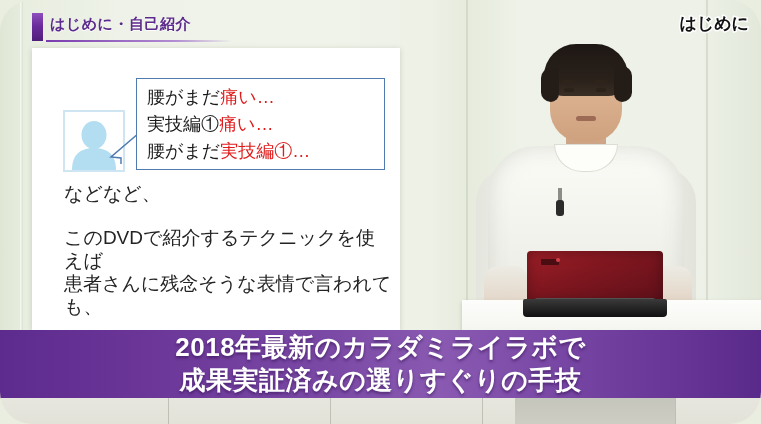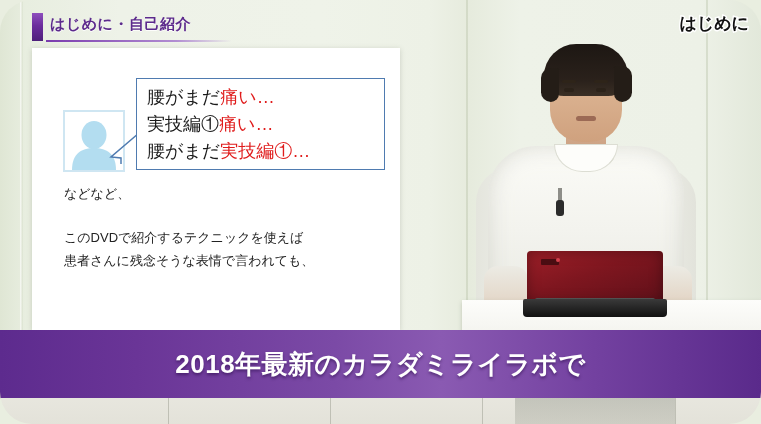--- a/index.html
+++ b/index.html
@@ -188,21 +188,21 @@
   .bubble-text{
     position:absolute;left:10px;top:5px;
     font-family:Liberation Sans, sans-serif;
     font-size:18px;line-height:27px;color:#1a1a1a;white-space:nowrap;
   }
   .bubble-text .hl{color:#e01b1b;}
 
   
   .body-copy{
     position:absolute;left:64px;top:182px;width:330px;
-    font-size:13px;line-height:23px;color:#232323;
+    font-size:19px;line-height:23px;color:#232323;
   }
   .body-copy .gap{height:21px;}
 
   
   .banner{
     position:absolute;left:0;top:330px;width:761px;height:68px;
     background:linear-gradient(90deg,#5d2b8e 0%,#6a3597 18%,#7b4aa6 44%,#8a5ab2 58%,#7341a0 78%,#5a2a8b 100%);
   }
   .banner-inner{
     position:absolute;left:0;top:0;width:761px;height:68px;
@@ -308,16 +308,17 @@
     <div>患者さんに残念そうな表情で言われても、</div>
   </div>
 
   <div class="badge">
     <span class="badge-l3">はじめに</span>
   </div>
 
   <div class="banner">
     <div class="banner-inner">
       <div class="banner-line">2018年最新のカラダミライラボで</div>
+      <div class="banner-line">成果実証済みの選りすぐりの手技</div>
     </div>
   </div>
 
 </div>
 
 </body></html>

